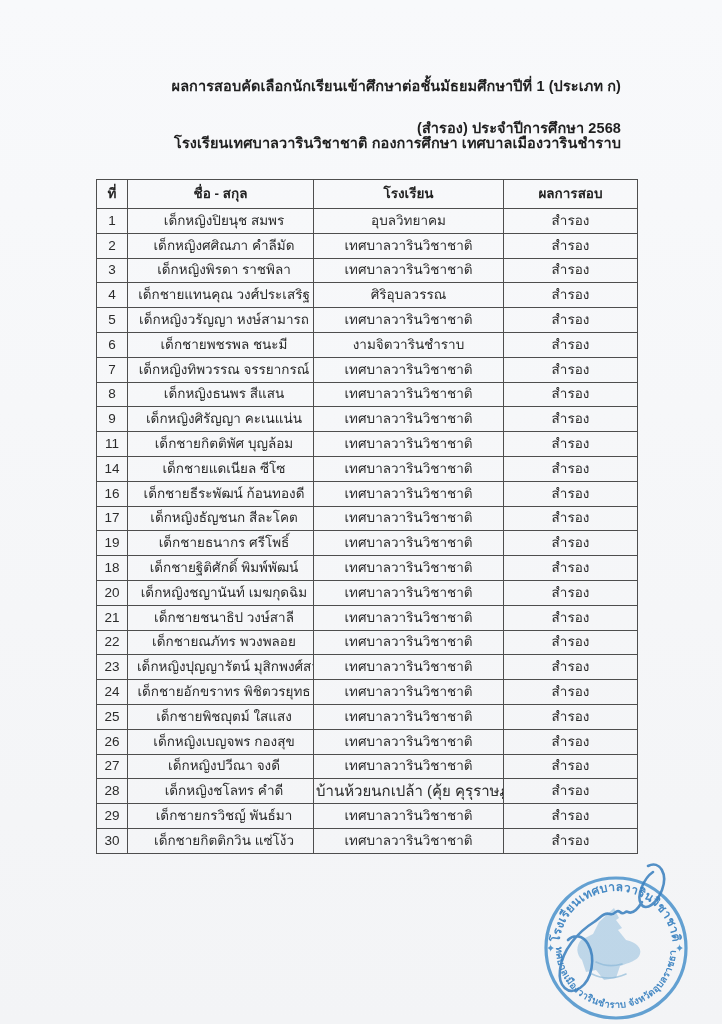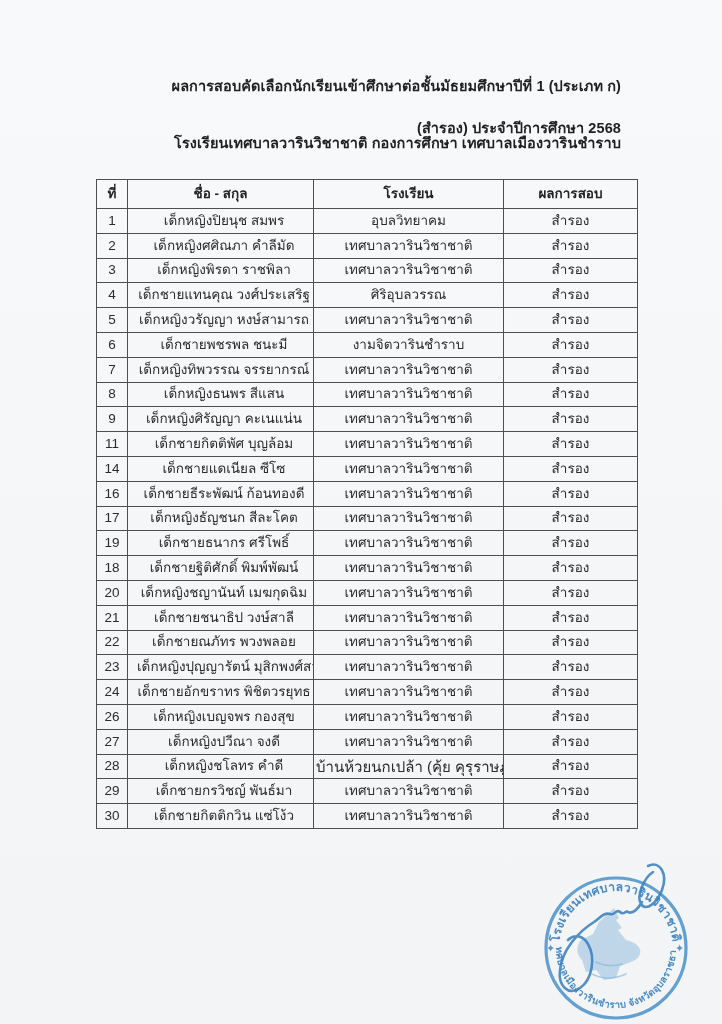--- a/index.html
+++ b/index.html
@@ -194,20 +194,26 @@
           <td>เทศบาลวารินวิชาชาติ</td>
           <td>สำรอง</td>
         </tr>
         <tr>
           <td>24</td>
           <td class="left">เด็กชายอักขราทร  พิชิตวรยุทธ</td>
           <td>เทศบาลวารินวิชาชาติ</td>
           <td>สำรอง</td>
         </tr>
         <tr>
+          <td>25</td>
+          <td class="left">เด็กชายพิชญุตม์  ใสแสง</td>
+          <td>เทศบาลวารินวิชาชาติ</td>
+          <td>สำรอง</td>
+        </tr>
+        <tr>
           <td>26</td>
           <td class="left">เด็กหญิงเบญจพร  กองสุข</td>
           <td>เทศบาลวารินวิชาชาติ</td>
           <td>สำรอง</td>
         </tr>
         <tr>
           <td>27</td>
           <td class="left">เด็กหญิงปวีณา  จงดี</td>
           <td>เทศบาลวารินวิชาชาติ</td>
           <td>สำรอง</td>

